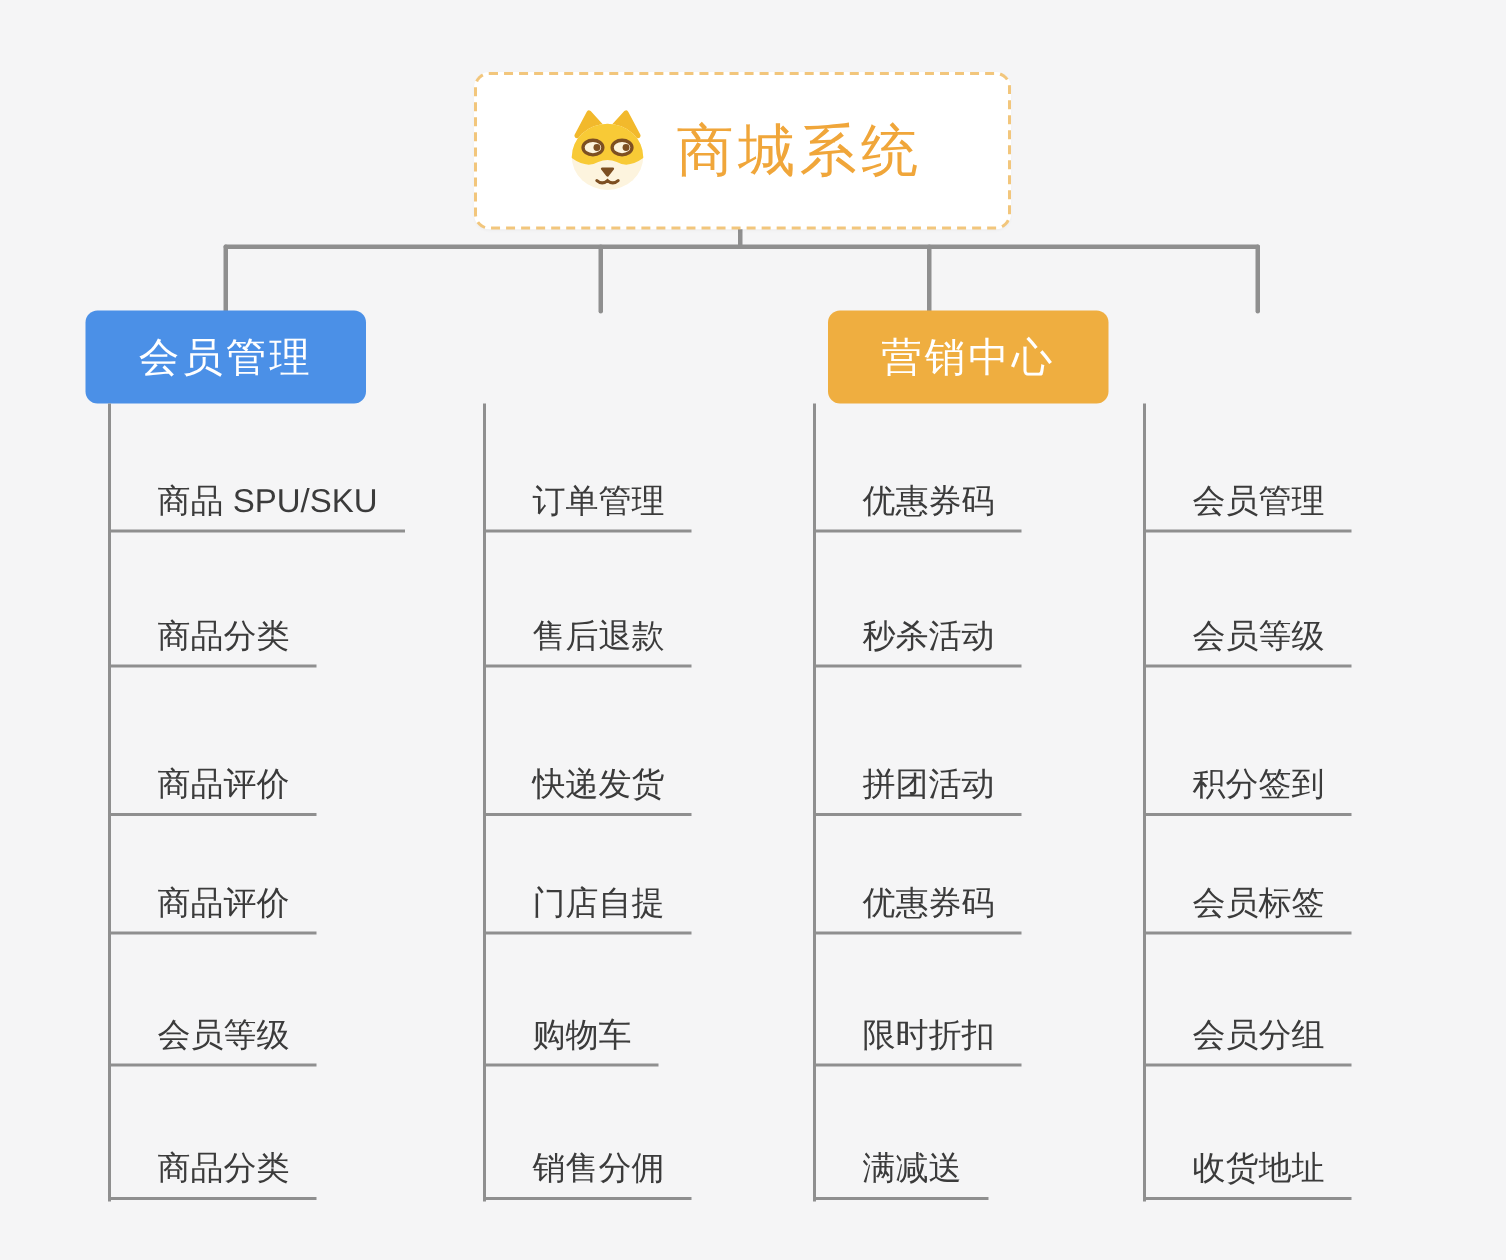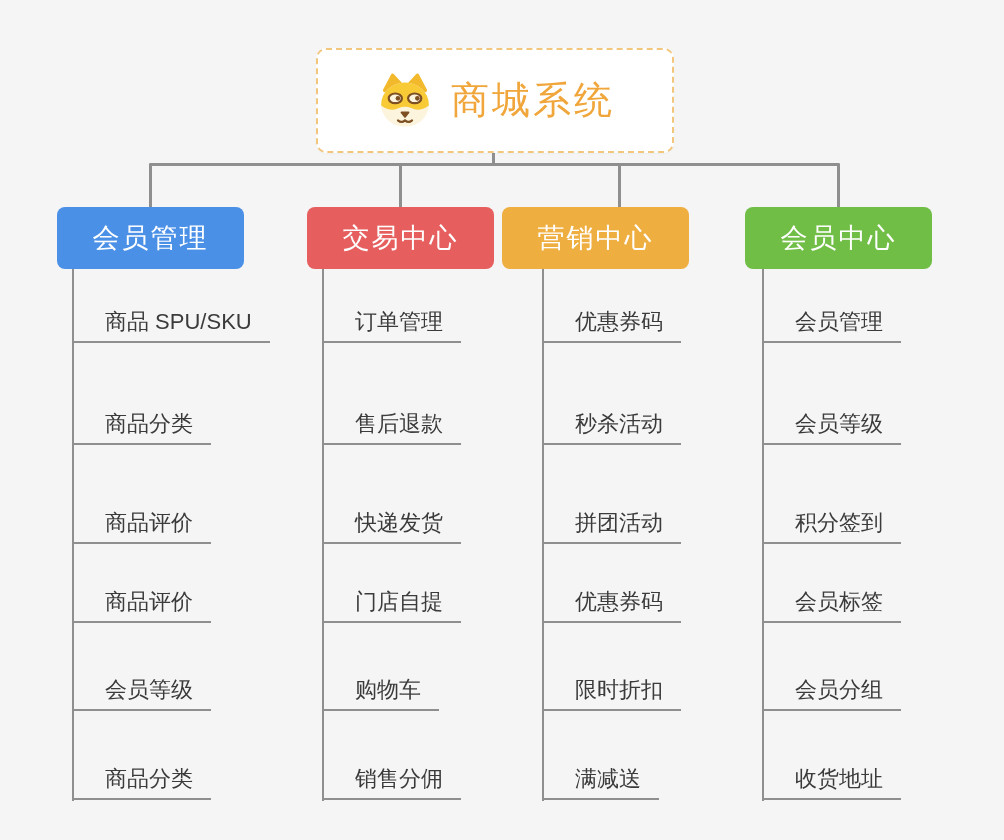--- a/index.html
+++ b/index.html
@@ -28,21 +28,21 @@
   }
   
   .cline{position:absolute;top:269px;width:2px;height:532px;background:#8f8f8f;}
   
   .col{position:absolute;top:269px;width:240px;}
   .item{
     position:absolute;left:0;white-space:nowrap;
     font-size:22px;line-height:26px;color:#3b3b3b;
     padding:0 18px 6px 33px;border-bottom:2px solid #8f8f8f;
   }
-  .t0{top:40px}.t1{top:142px}.t2{top:241px}.t3{top:320px}.t4{top:408px}.t5{top:497px}
+  .t0{top:52px}.t1{top:142px}.t2{top:241px}.t3{top:320px}.t4{top:408px}.t5{top:497px}
 </style>
 </head>
 <body>
 
 <div class="canvas">
 
   <div class="line v" style="left:492px;top:138px;height:28px"></div>
   <div class="line h" style="left:149px;top:163px;width:691px"></div>
   <div class="line v" style="left:149px;top:163px;height:46px"></div>
   <div class="line v" style="left:399px;top:163px;height:46px"></div>
@@ -61,23 +61,21 @@
         <circle cx="26" cy="29" r="2.6" fill="#7d4f22"></circle>
         <circle cx="48" cy="29" r="2.6" fill="#7d4f22"></circle>
         <path d="M30,45 L38,45 L34,50 Z" fill="#7d4f22" stroke="#7d4f22" stroke-width="2" stroke-linejoin="round"></path>
         <path d="M26,54 Q30,57.5 34,54 Q38,57.5 42,54" stroke="#7d4f22" fill="none" stroke-width="2.4" stroke-linecap="round"></path>
       </svg>
     </span>
     <span class="root-title">商城系统</span>
   </div>
 
   <div class="bhead" style="left: 57px; background-color: rgb(75, 144, 231);">会员管理</div>
-  <div class="bhead" style="left: 307px; background-color: rgb(230, 94, 94);">交易中心</div>
-  <div class="bhead" style="left: 502px; background-color: rgb(239, 174, 64);">营销中心</div>
-  <div class="bhead" style="left: 745px; background-color: rgb(112, 190, 69);">会员中心</div>
+  <div class="bhead" style="left: 552px; background-color: rgb(239, 174, 64);">营销中心</div>
 
   <div class="cline" style="left:72px"></div>
   <div class="cline" style="left:322px"></div>
   <div class="cline" style="left:542px"></div>
   <div class="cline" style="left:762px"></div>
 
   <div class="col" style="left:72px">
     <div class="item t0">商品 SPU/SKU</div>
     <div class="item t1">商品分类</div>
     <div class="item t2">商品评价</div>

